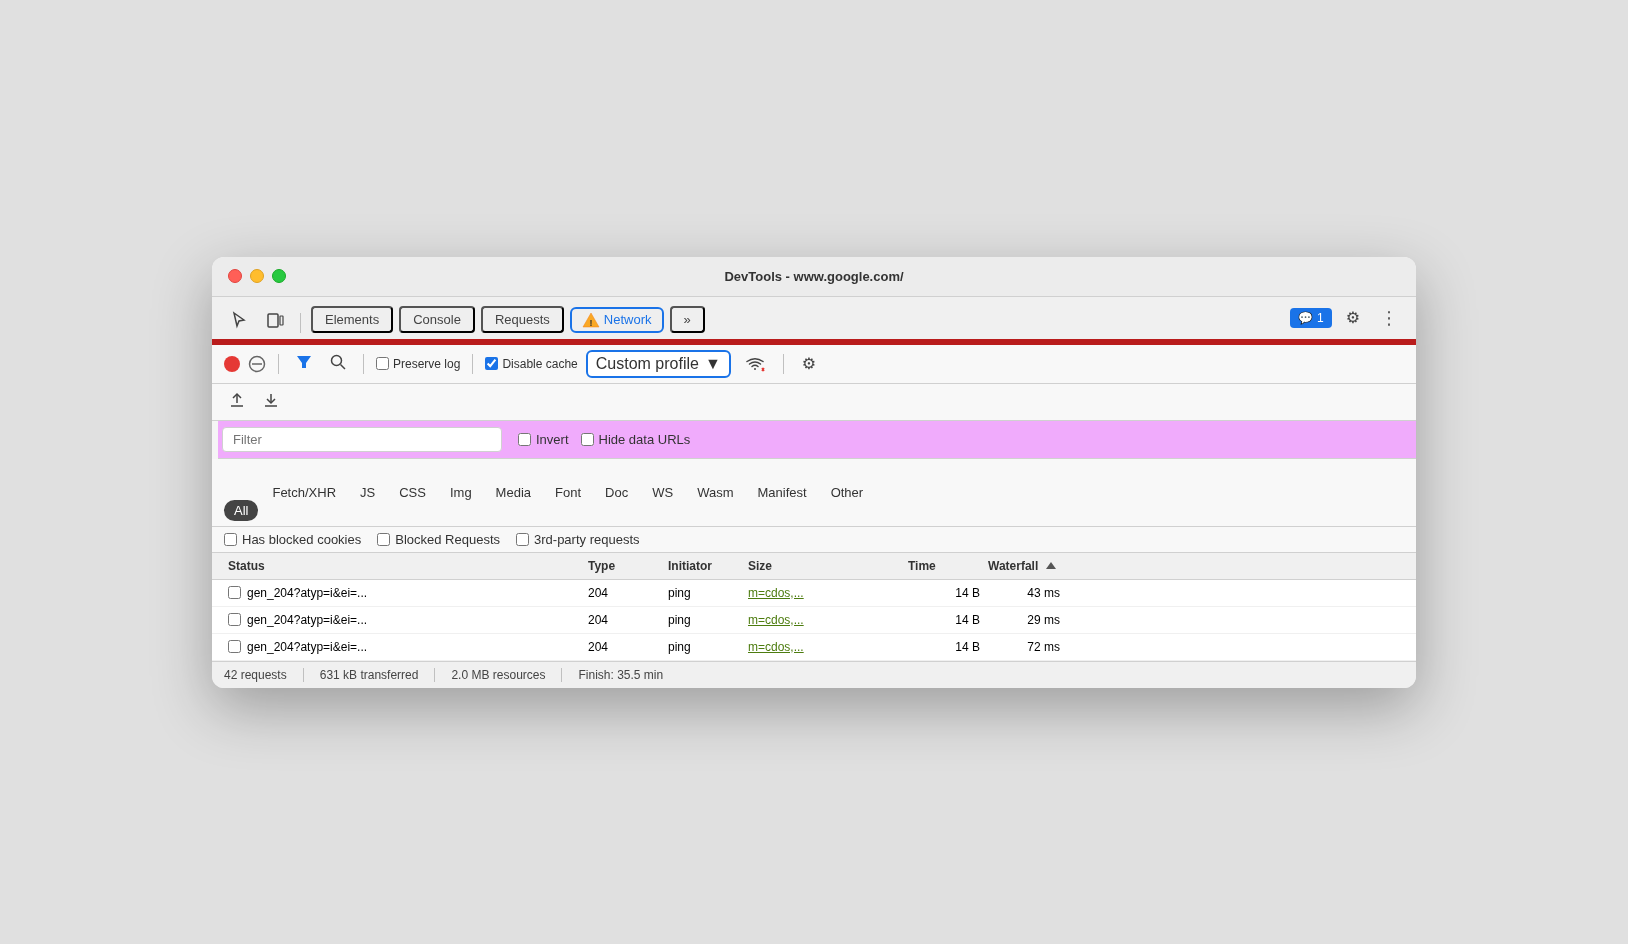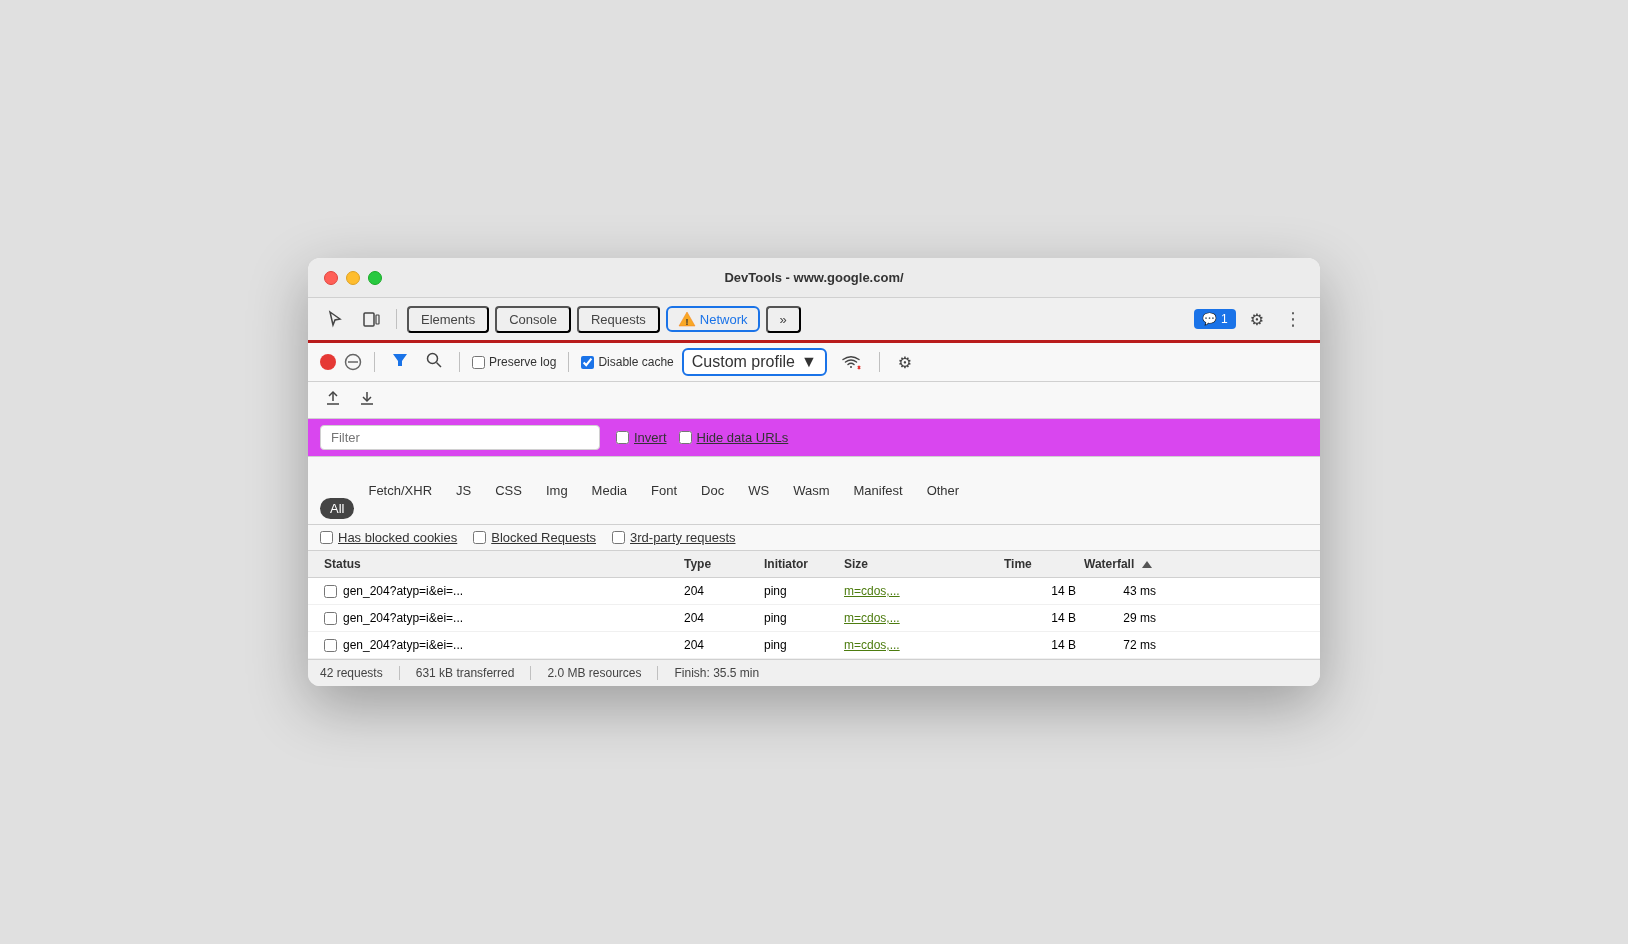--- a/index.html
+++ b/index.html
@@ -5,21 +5,21 @@
     * { box-sizing: border-box; margin: 0; padding: 0; }
     body {
       background: #e0e0e0;
       display: flex;
       align-items: center;
       justify-content: center;
       min-height: 100vh;
       font-family: -apple-system, BlinkMacSystemFont, 'Segoe UI', sans-serif;
     }
     .window {
-      width: 1012px;
+      width: 1204px;
       background: #f5f5f5;
       border-radius: 12px;
       box-shadow: 0 20px 60px rgba(0,0,0,0.3);
       overflow: hidden;
     }
     .title-bar {
       background: #ececec;
       padding: 12px 16px;
       display: flex;
       align-items: center;
@@ -42,24 +42,24 @@
     .traffic-light.close { background: #ff5f57; border: 1px solid #e0443e; }
     .traffic-light.minimize { background: #ffbd2e; border: 1px solid #dea123; }
     .traffic-light.maximize { background: #28c940; border: 1px solid #1aab29; }
     .title-text {
       font-size: 13px;
       font-weight: 600;
       color: #333;
     }
     .toolbar {
       background: #f0f0f0;
-      border-bottom: 3px solid #b91c1c;
+      border-bottom: 6px solid #b91c1c;
       padding: 6px 12px;
       display: flex;
-      align-items: center;
+      align-items: flex-end;
       gap: 6px;
     }
     .toolbar-btn {
       background: none;
       border: none;
       cursor: pointer;
       padding: 4px 6px;
       border-radius: 4px;
       display: flex;
       align-items: center;
@@ -190,26 +190,27 @@
     }
     .import-btn, .export-btn {
       background: none;
       border: none;
       cursor: pointer;
       font-size: 16px;
       color: #444;
       padding: 2px 4px;
     }
     .filter-bar {
-      background: #d946ef;
-      border-bottom: 1px solid #d0d0d0;
-      padding: 6px 12px;
+      background: #f0abfc;
+      border-bottom: 1px solid #d0d0d0;
+      padding: 6px 4px;
       display: flex;
       align-items: center;
       gap: 16px;
+      margin-left: 6px;
     }
     .filter-input {
       border: 1px solid #d0d0d0;
       border-radius: 4px;
       padding: 4px 10px;
       font-size: 13px;
       width: 280px;
       background: white;
       outline: none;
     }
@@ -218,21 +219,20 @@
       align-items: center;
       gap: 12px;
     }
     .checkbox-label {
       display: flex;
       align-items: center;
       gap: 5px;
       font-size: 13px;
       color: #333;
       cursor: pointer;
-      text-decoration: underline;
     }
     .type-filter-bar {
       background: #f8f8f8;
       border-bottom: 1px solid #d0d0d0;
       padding: 5px 12px;
       display: flex;
       align-items: center;
       gap: 4px;
     }
     .type-btn {

